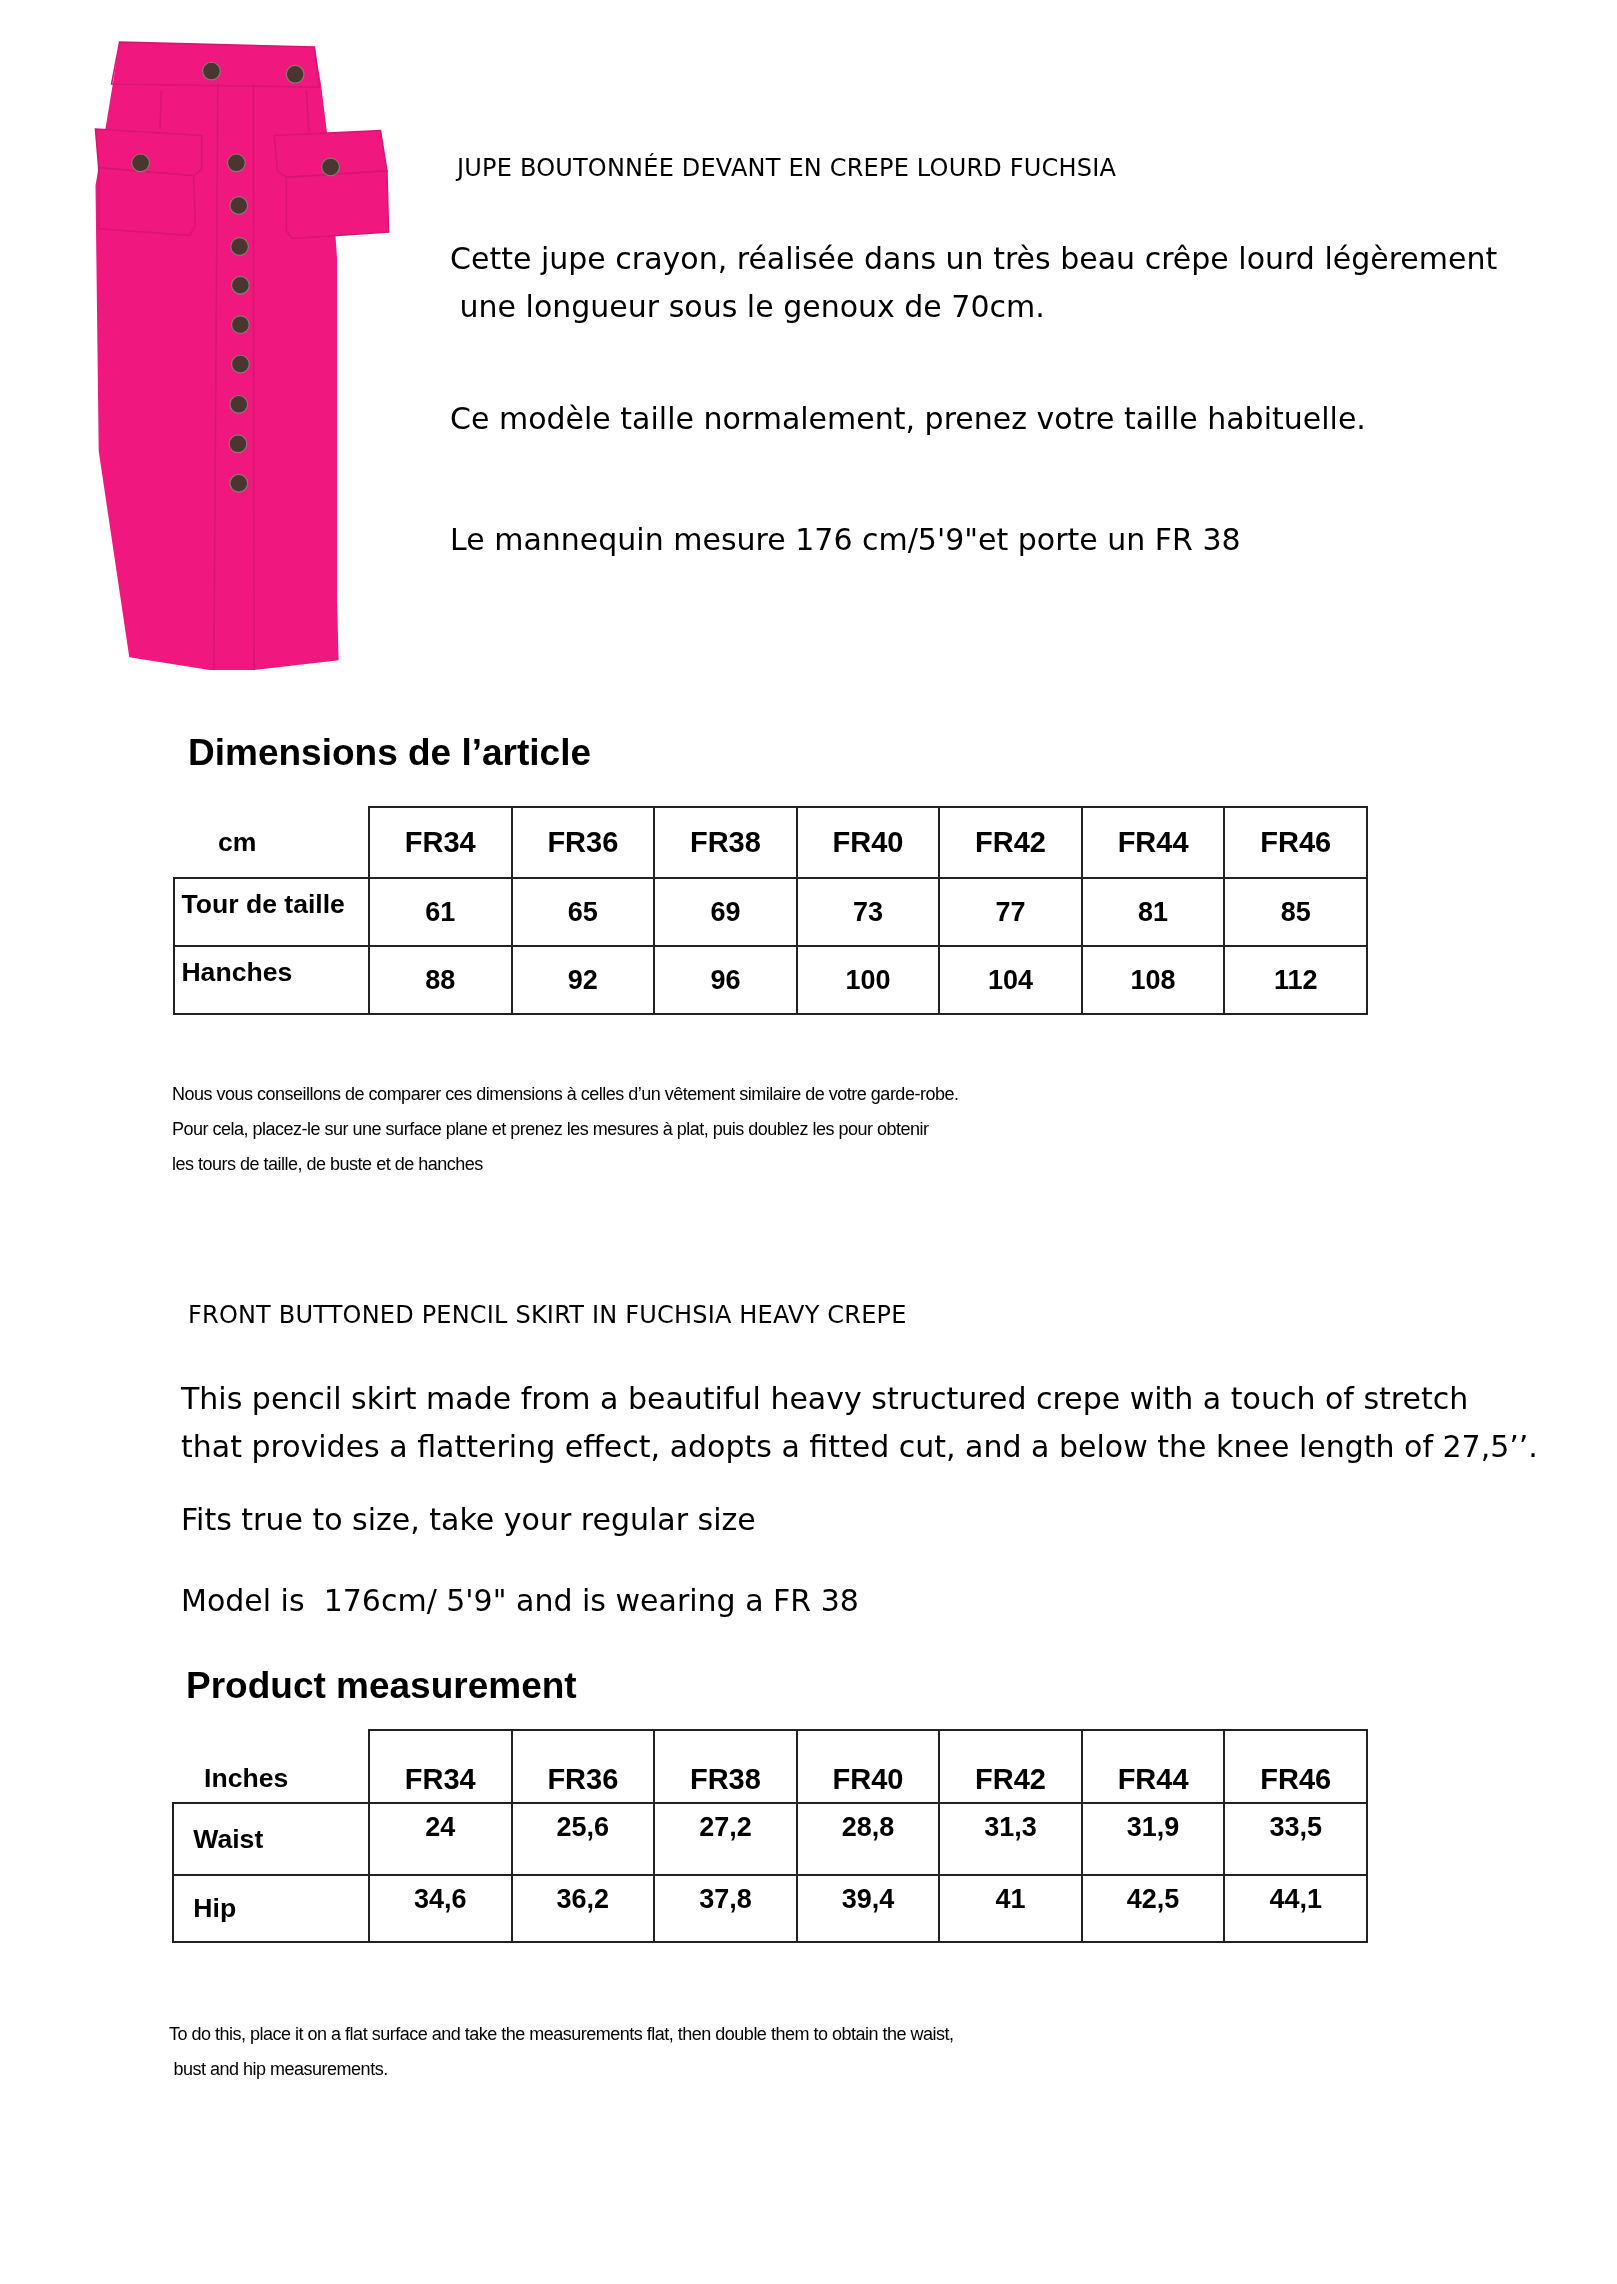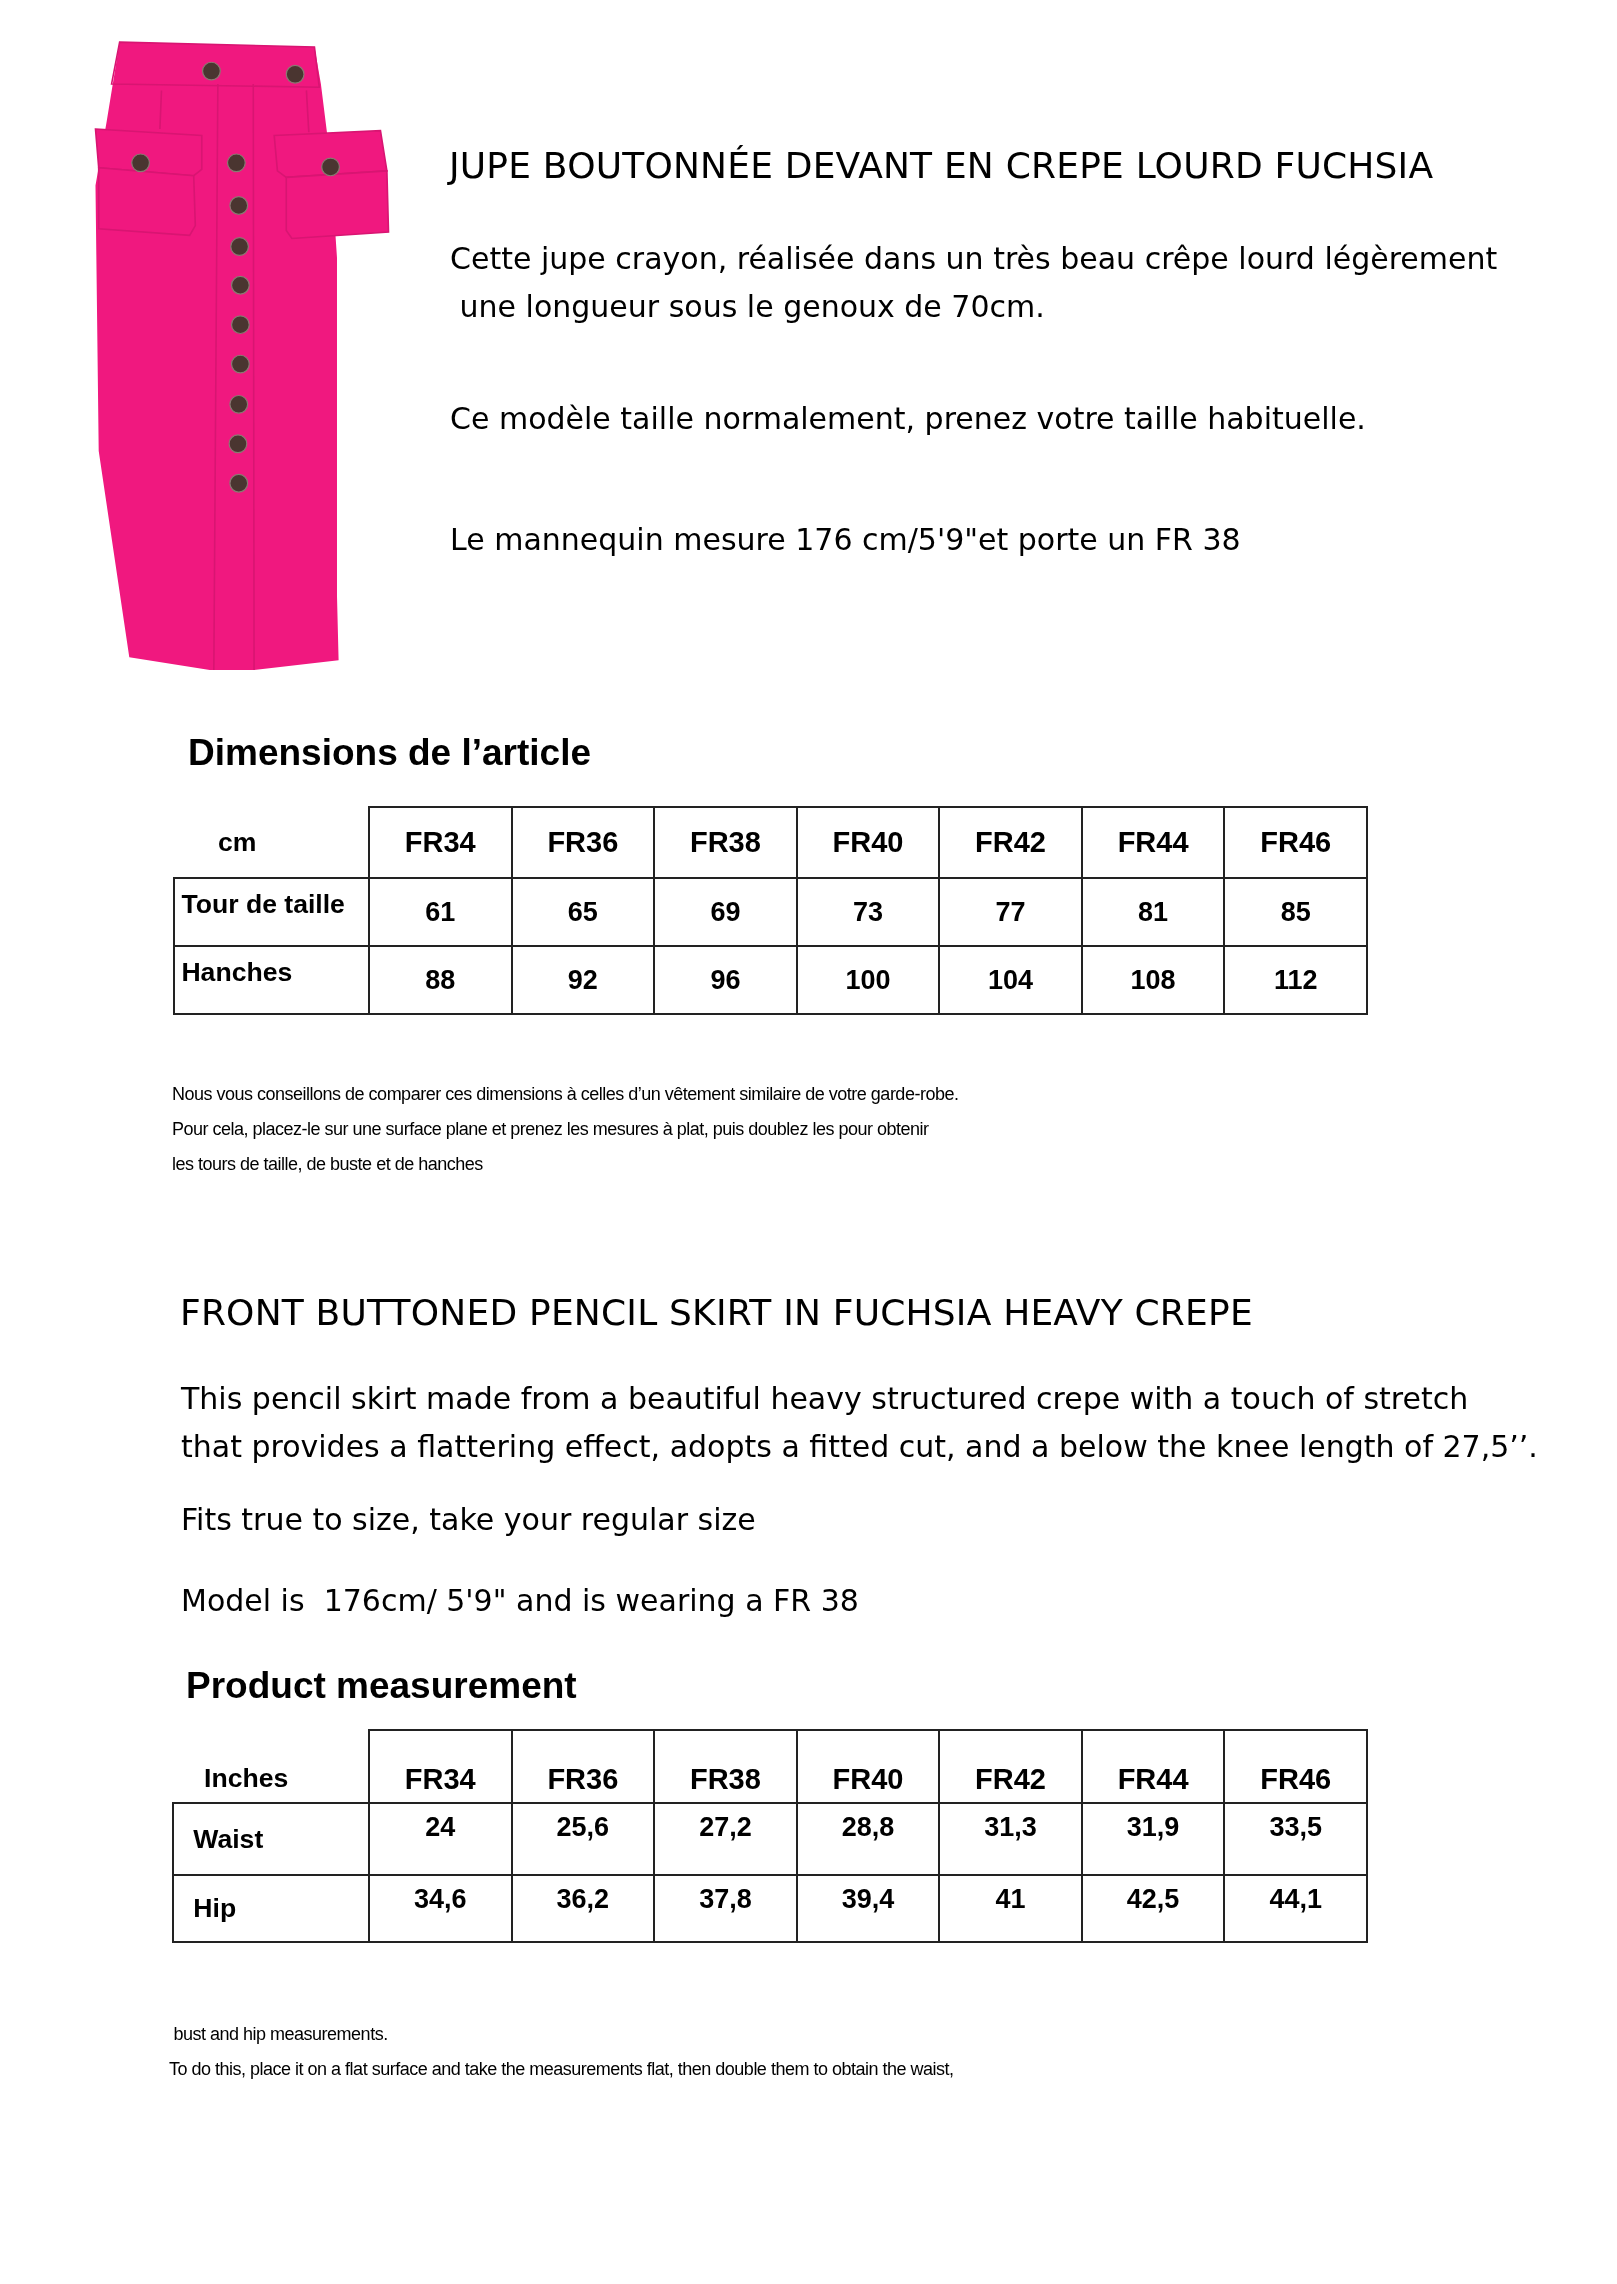--- a/index.html
+++ b/index.html
@@ -21,25 +21,25 @@
     #product-image {
       left: 81px;
       top: 32px;
       width: 322px;
       height: 661px;
     }
 
     
     .title {
       font-family: "DejaVu Sans", sans-serif;
-      font-size: 36px;
+      font-size: 24px;
       font-weight: normal;
       letter-spacing: 0.2px;
       white-space: nowrap;
-      margin: 8px;
+      margin: 16px;
       line-height: 1;
     }
     .body {
       font-family: "DejaVu Sans", sans-serif;
       font-size: 30px;
       line-height: 39px;
       white-space: pre;
       margin: 9px;
     }
     .section-heading {
@@ -254,16 +254,16 @@
     <td class="val">37,8</td>
     <td class="val">39,4</td>
     <td class="val">41</td>
     <td class="val">42,5</td>
     <td class="val">44,1</td>
   </tr>
 </tbody>
   </table>
 
 <div class="abs" style="left:169px; top:2017px;">
+  <p class="note">To do this, place it on a flat surface and take the measurements flat, then double them to obtain the waist,</p>
   <p class="note"> bust and hip measurements.</p>
-  <p class="note">To do this, place it on a flat surface and take the measurements flat, then double them to obtain the waist,</p>
 </div>
 
 
 </body></html>

